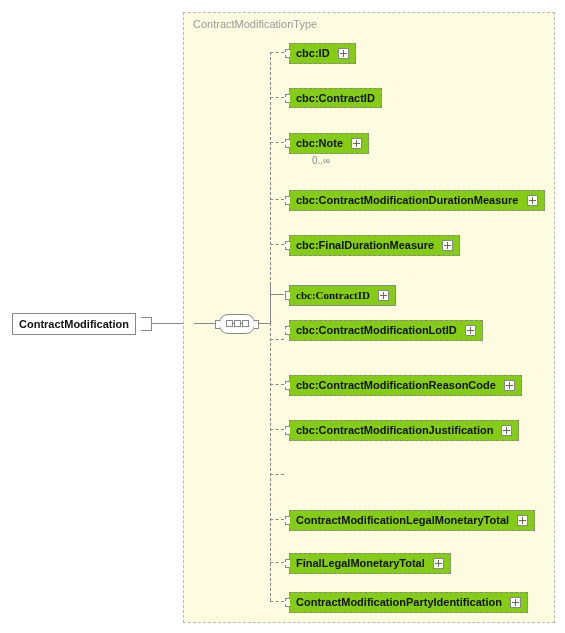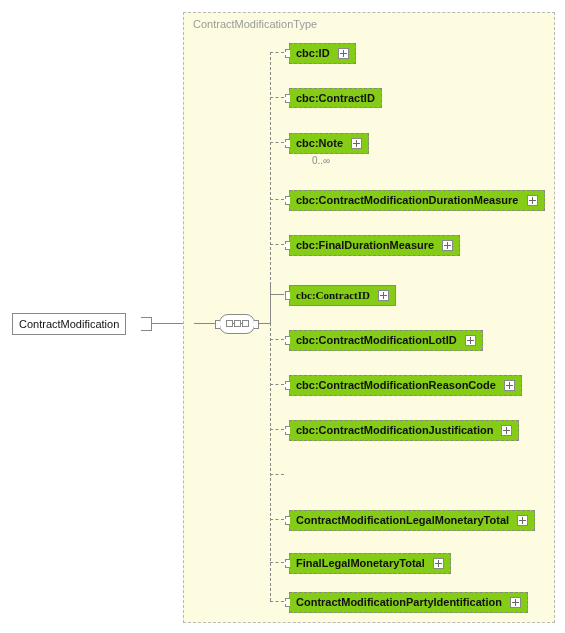--- a/index.html
+++ b/index.html
@@ -1,21 +1,21 @@
 <!DOCTYPE html>
 <html><head>
 <meta charset="utf-8">
 <style>
   html,body{margin:0;padding:0;background:#ffffff;font-family:Arial,Helvetica,sans-serif;font-size:11px;color:#111;}
   .canvas{position:relative;width:565px;height:633px;}
 
   .type-box{position:absolute;background:#fdfce1;border:1px dashed #b8b8b8;}
   .type-label{position:absolute;font-size:11px;color:#9a9a9a;}
 
-  .root-box{position:absolute;border:1px solid #888;background:#fff;padding:4px 6px;font-weight:normal;white-space:nowrap;}
+  .root-box{position:absolute;border:1px solid #888;background:#fff;padding:4px 6px;font-weight:bold;white-space:nowrap;}
   .root-tab{position:absolute;width:10px;height:12px;border:1px solid #888;border-left:none;background:#fff;}
 
   .node{position:absolute;background:#84cc16;padding:3px 6px;font-weight:bold;white-space:nowrap;}
   .solid{border:1px solid #888;font-family:Liberation Serif, serif;}
   .dashed{border:1px dashed #888;}
   .node .lnotch{position:absolute;left:-5px;top:50%;margin-top:-4px;width:4px;height:7px;border:1px solid #888;border-right:none;background:#fff;}
   .node.dashed .lnotch{border-style:dashed;border-right:none;}
 
   .expander{display:inline-block;width:9px;height:9px;border:1px solid #888;background:#fff;margin-left:5px;vertical-align:middle;position:relative;top:-1px;}
   .expander::before{content:"";position:absolute;left:1px;right:1px;top:4px;border-top:1px solid #666;}
@@ -101,21 +101,21 @@
 
   <div class="v" style="left:270px;top:285px;height:0;"></div>
   <div class="h" style="left:270px;top:294px;width:14px;"></div>
   <div class="node solid" style="left:289px;top:285px;">
     <span class="lnotch"></span>
     <span>cbc:ContractID</span>
     <span class="expander"></span>
   </div>
 
   <div class="hd" style="left:270px;top:339px;width:14px;"></div>
-  <div class="node dashed" style="left:289px;top:330px;">
+  <div class="node dashed" style="left:289px;top:320px;">
     <span class="lnotch"></span>
     <span>cbc:ContractModificationLotID</span>
     <span class="expander"></span>
   </div>
 
   <div class="hd" style="left:270px;top:384px;width:14px;"></div>
   <div class="node dashed" style="left:289px;top:375px;">
     <span class="lnotch"></span>
     <span>cbc:ContractModificationReasonCode</span>
     <span class="expander"></span>

